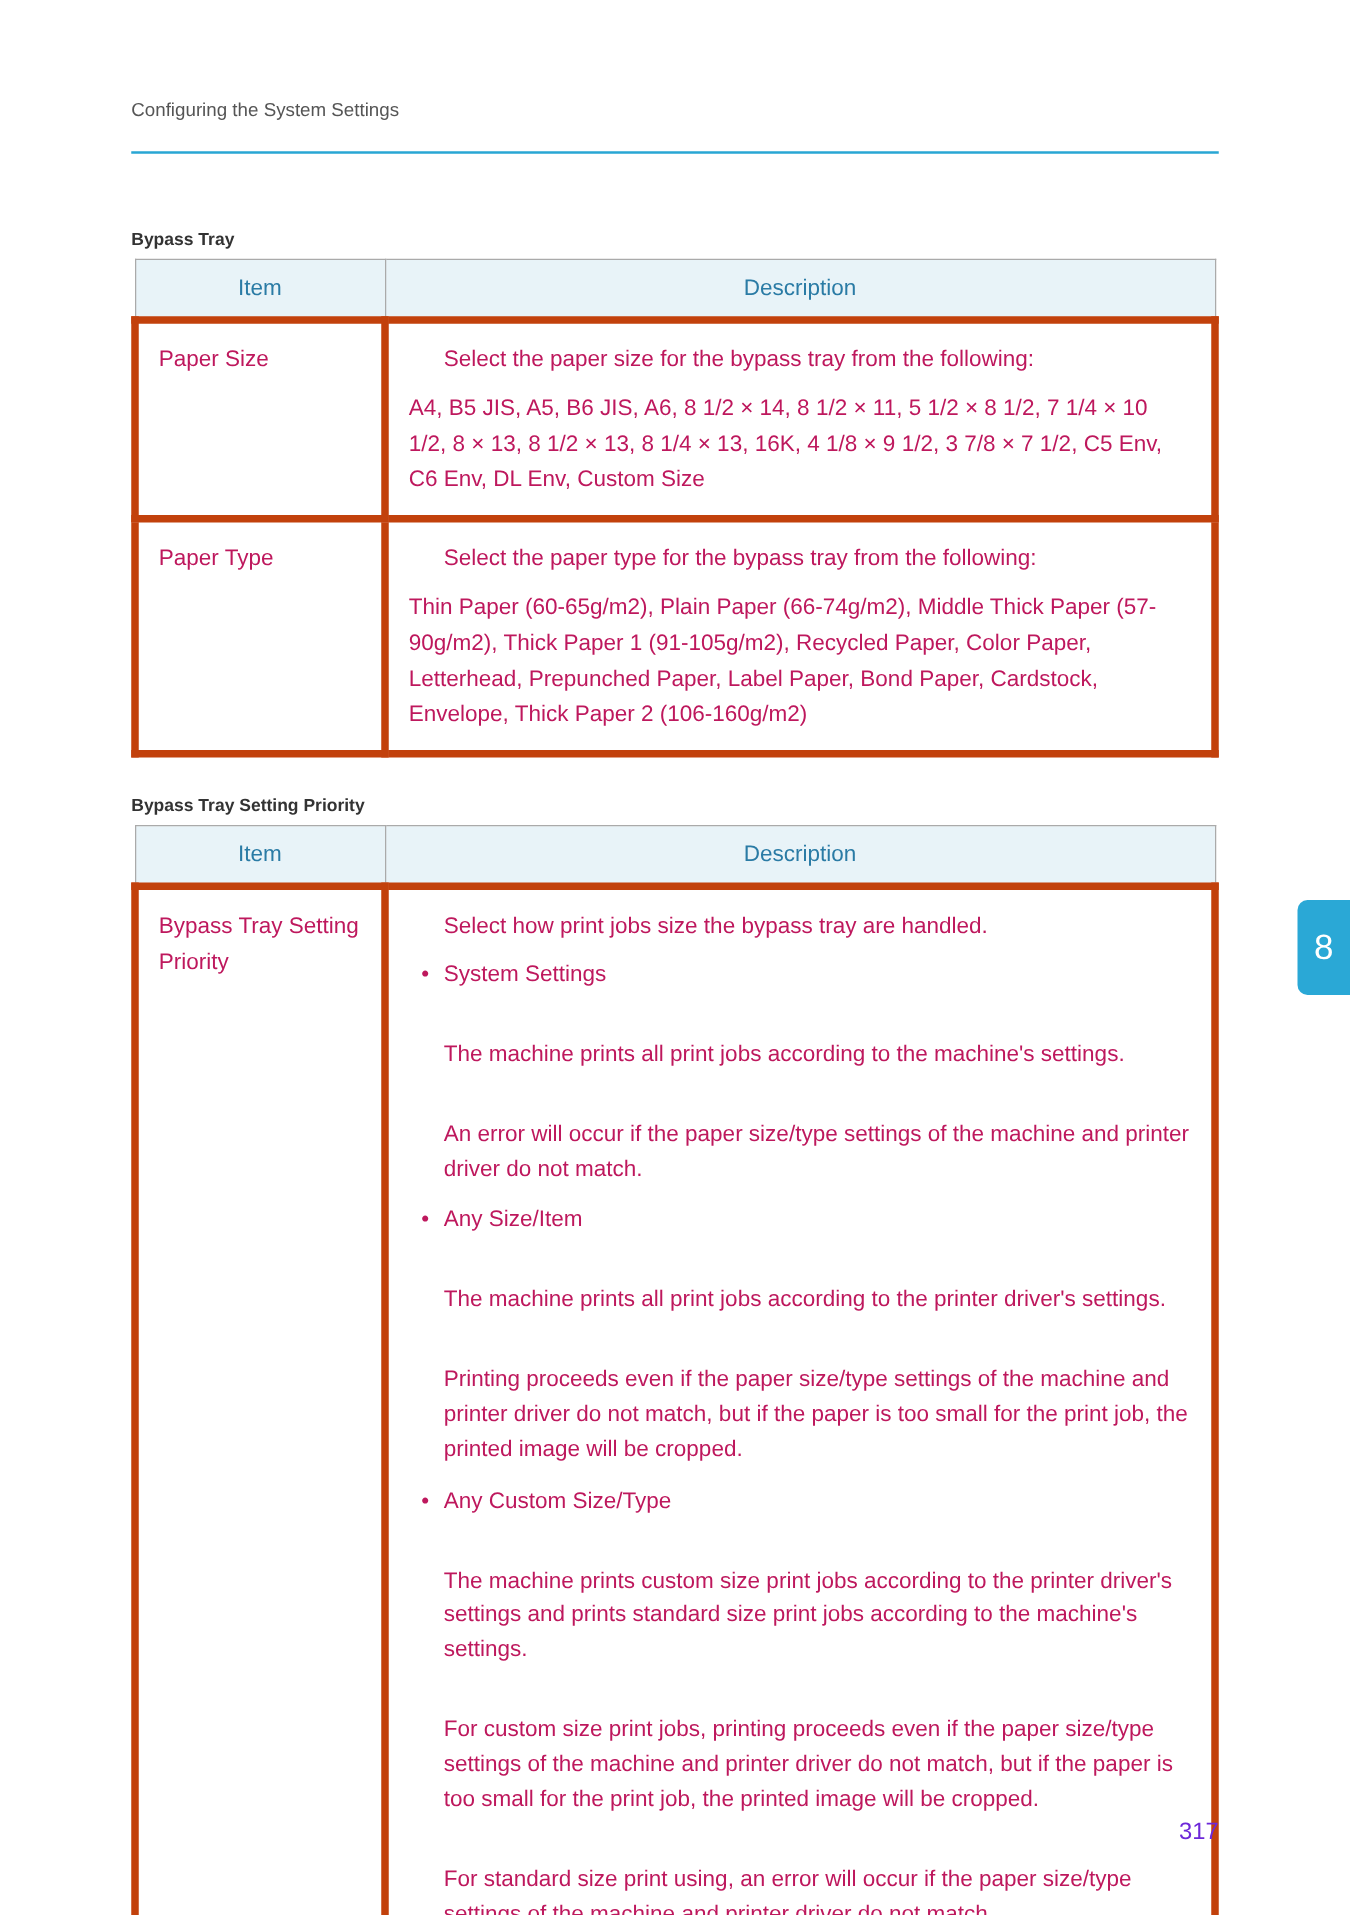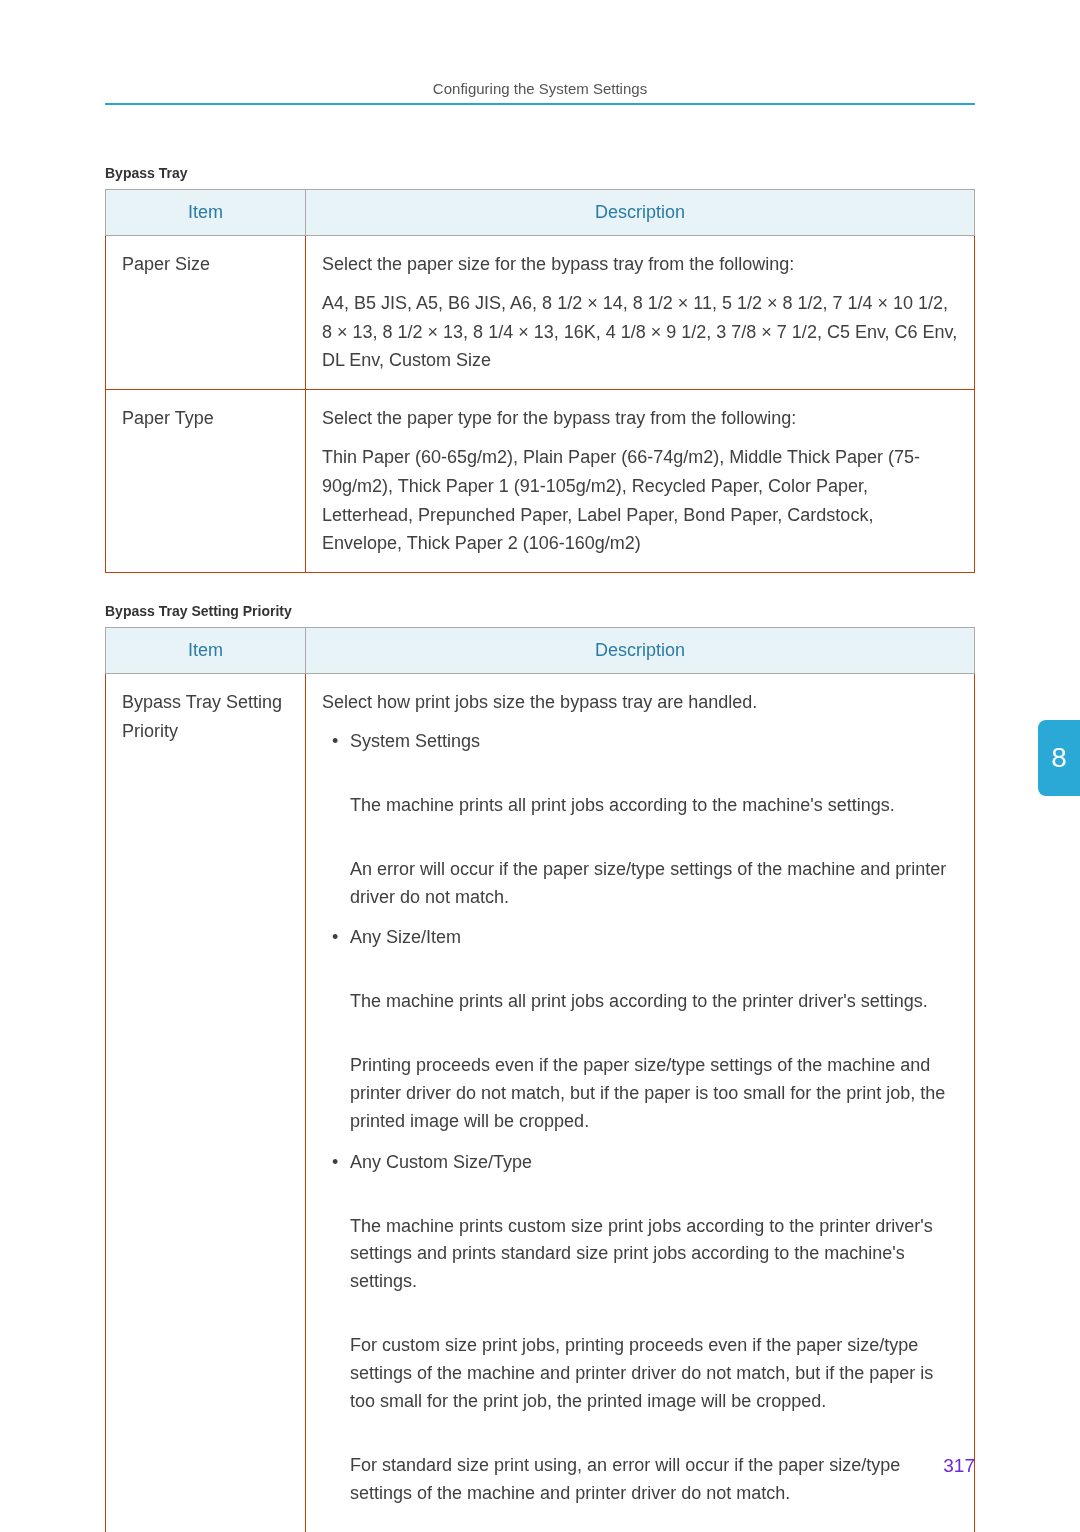--- a/index.html
+++ b/index.html
@@ -12,24 +12,24 @@
       font-family: "Helvetica Neue", Arial, sans-serif;
       background: #ffffff;
       width: 1080px;
       height: 1532px;
       position: relative;
       padding: 80px 105px 50px 105px;
       color: #333;
     }
 
     .header-section {
-      text-align: center;
+      text-align: left;
       font-size: 15px;
       color: #555;
-      margin-bottom: 6px;
+      margin-bottom: 24px;
       font-weight: 300;
     }
 
     .header-divider {
       height: 2px;
       background: #29a6d4;
       margin-bottom: 60px;
     }
 
     .section-title {
@@ -52,35 +52,36 @@
       font-size: 18px;
       padding: 12px 16px;
       border: 1px solid #aaa;
     }
 
     .data-table th:first-child {
       width: 200px;
     }
 
     .data-table td {
-      border: 1px solid #c2410c;
+      border: 6px solid #c2410c;
       padding: 14px 16px;
       font-size: 18px;
       font-weight: 300;
       vertical-align: top;
-      color: #404040;
+      color: #be185d;
       line-height: 1.6;
     }
 
     .data-table td:first-child {
       width: 200px;
     }
 
     .desc-para {
       margin-bottom: 10px;
+      margin-left: 28px;
     }
 
     .desc-bullet {
       margin-bottom: 10px;
       padding-left: 28px;
       position: relative;
     }
 
     .desc-bullet::before {
       content: "•";
@@ -141,21 +142,21 @@
       <td>Paper Size</td>
       <td>
         <div class="desc-para">Select the paper size for the bypass tray from the following:</div>
         <div>A4, B5 JIS, A5, B6 JIS, A6, 8 1/2 × 14, 8 1/2 × 11, 5 1/2 × 8 1/2, 7 1/4 × 10 1/2, 8 × 13, 8 1/2 × 13, 8 1/4 × 13, 16K, 4 1/8 × 9 1/2, 3 7/8 × 7 1/2, C5 Env, C6 Env, DL Env, Custom Size</div>
       </td>
     </tr>
     <tr>
       <td>Paper Type</td>
       <td>
         <div class="desc-para">Select the paper type for the bypass tray from the following:</div>
-        <div>Thin Paper (60-65g/m2), Plain Paper (66-74g/m2), Middle Thick Paper (75-90g/m2), Thick Paper 1 (91-105g/m2), Recycled Paper, Color Paper, Letterhead, Prepunched Paper, Label Paper, Bond Paper, Cardstock, Envelope, Thick Paper 2 (106-160g/m2)</div>
+        <div>Thin Paper (60-65g/m2), Plain Paper (66-74g/m2), Middle Thick Paper (57-90g/m2), Thick Paper 1 (91-105g/m2), Recycled Paper, Color Paper, Letterhead, Prepunched Paper, Label Paper, Bond Paper, Cardstock, Envelope, Thick Paper 2 (106-160g/m2)</div>
       </td>
     </tr>
   </tbody>
 </table>
 
 <div class="section-title">Bypass Tray Setting Priority</div>
 
 <table class="data-table">
   <thead>
     <tr>

